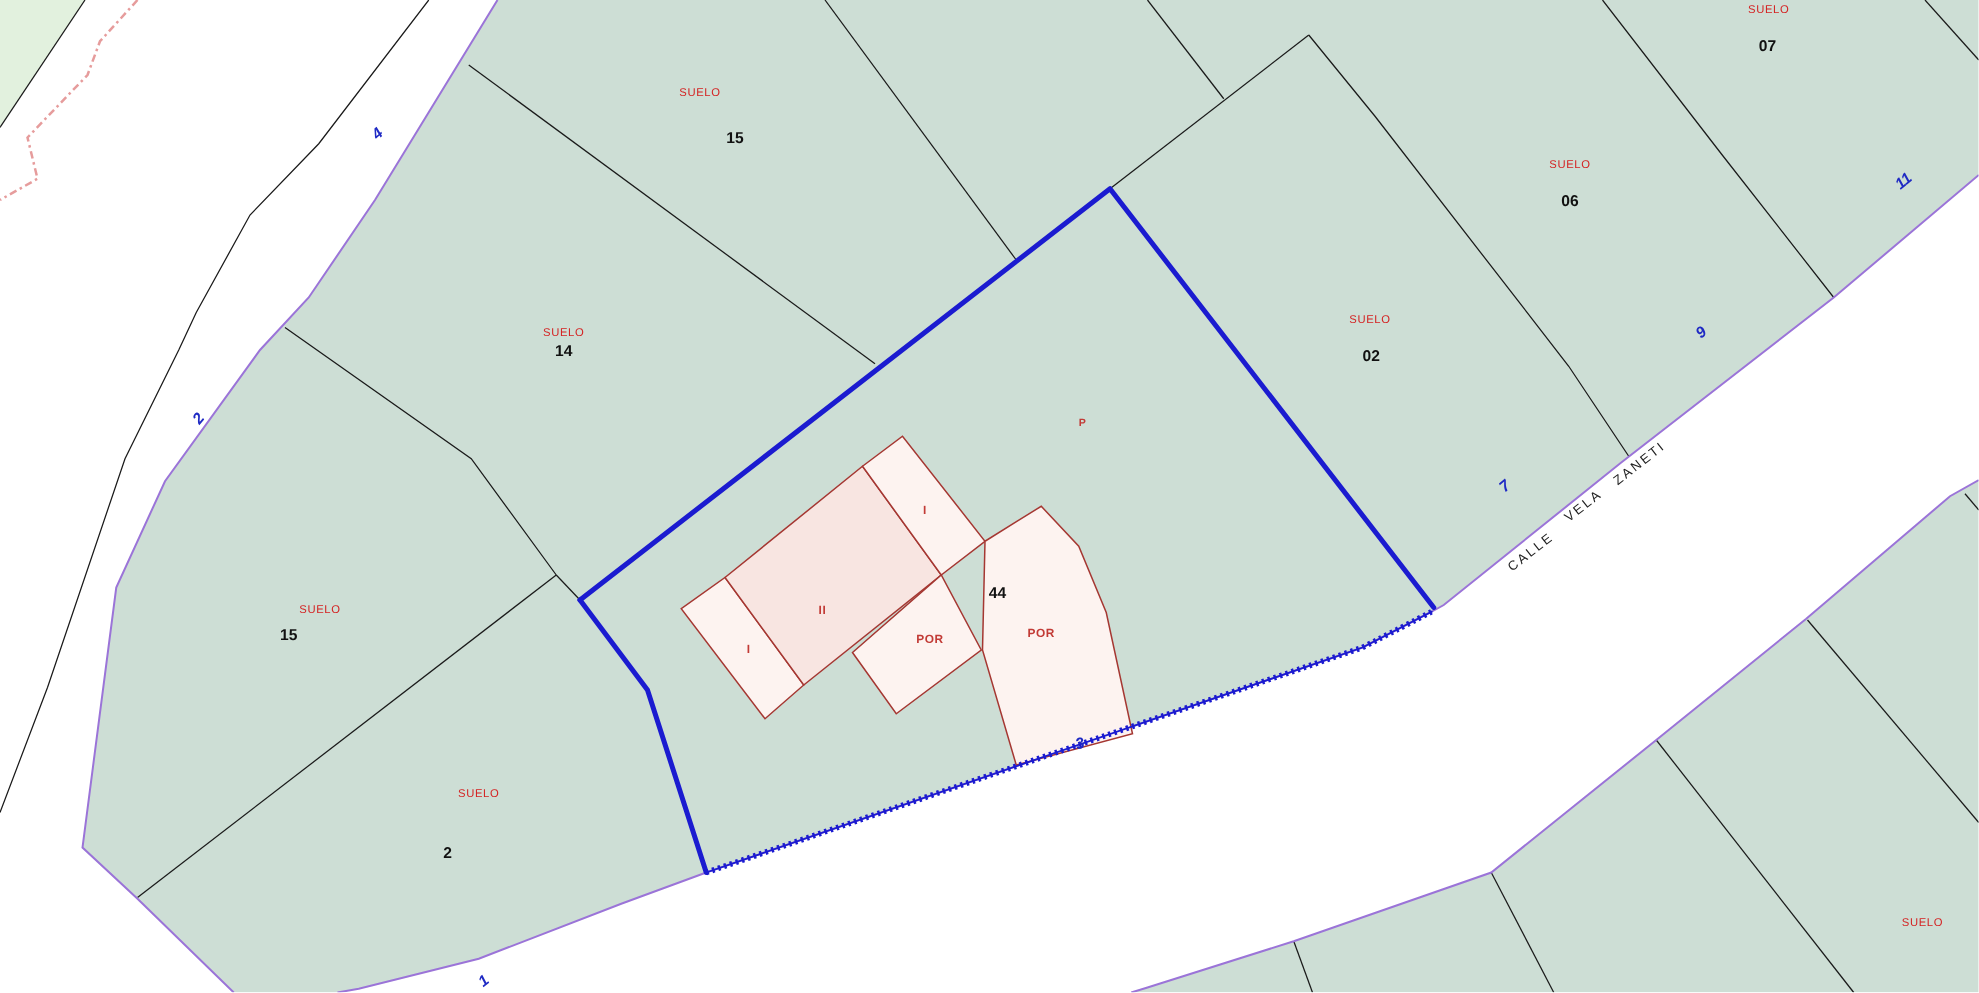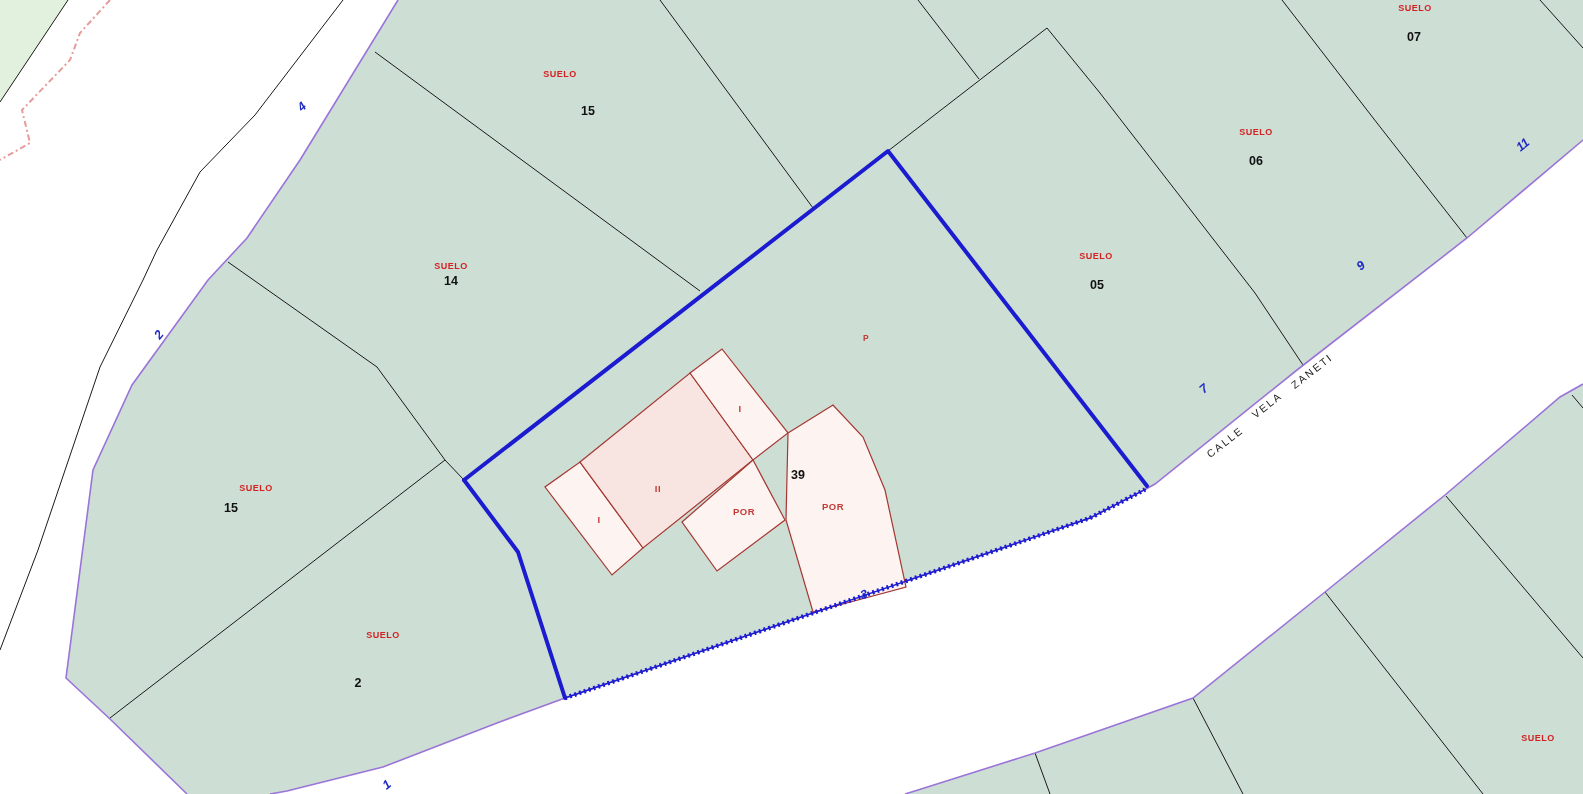--- a/index.html
+++ b/index.html
@@ -11,21 +11,21 @@
     font-family:"Liberation Sans", sans-serif;
   }
   #geom{position:absolute;left:0;top:0;}
   .lbl{
     position:absolute;
     transform:translate(-50%,-50%) rotate(var(--r,0deg));
     white-space:nowrap;
     line-height:1;
     user-select:none;
   }
-  .suelo{color:#d42222;font-size:9px;font-weight:bold;letter-spacing:.5px;}
+  .suelo{color:#d42222;font-size:9px;font-weight:normal;letter-spacing:.5px;}
   .pnum{color:#111;font-size:12.5px;font-weight:bold;}
   .snum{color:#1f2ac4;font-size:12.5px;font-weight:bold;font-style:italic;}
   .bl{color:#c23b36;font-size:9.5px;font-weight:bold;letter-spacing:.5px;}
   .sname{color:#222;font-size:10.5px;letter-spacing:2px;}
 </style>
 </head>
 <body>
 
 <div id="map">
 
@@ -91,37 +91,37 @@
   <div class="lbl suelo" style="left:451px;top:266px">SUELO</div>
   <div class="lbl pnum" style="left:451px;top:281px">14</div>
 
   <div class="lbl suelo" style="left:256px;top:488px">SUELO</div>
   <div class="lbl pnum" style="left:231px;top:508px">15</div>
 
   <div class="lbl suelo" style="left:383px;top:635px">SUELO</div>
   <div class="lbl pnum" style="left:358px;top:683px">2</div>
 
   <div class="lbl suelo" style="left:1096px;top:256px">SUELO</div>
-  <div class="lbl pnum" style="left:1097px;top:285px">05</div>
+  <div class="lbl pnum" style="left:1097px;top:285px">02</div>
 
   <div class="lbl suelo" style="left:1256px;top:132px">SUELO</div>
   <div class="lbl pnum" style="left:1256px;top:161px">06</div>
 
   <div class="lbl suelo" style="left:1415px;top:8px">SUELO</div>
   <div class="lbl pnum" style="left:1414px;top:37px">07</div>
 
   <div class="lbl suelo" style="left:1538px;top:738px">SUELO</div>
 
   <div class="lbl bl" style="left:599px;top:520px">I</div>
   <div class="lbl bl" style="left:658px;top:489px">II</div>
   <div class="lbl bl" style="left:740px;top:409px">I</div>
   <div class="lbl bl" style="left:744px;top:512px">POR</div>
   <div class="lbl bl" style="left:833px;top:507px">POR</div>
   <div class="lbl bl" style="left:866px;top:338px;font-size:8.5px">P</div>
-  <div class="lbl pnum" style="left:798px;top:475px">39</div>
+  <div class="lbl pnum" style="left:798px;top:475px">44</div>
 
   <div class="lbl snum" style="left:302px;top:107px;--r:-42deg">4</div>
   <div class="lbl snum" style="left:159px;top:335px;--r:-50deg">2</div>
   <div class="lbl snum" style="left:387px;top:785px;--r:-38deg">1</div>
   <div class="lbl snum" style="left:864px;top:595px;--r:-15deg">3</div>
   <div class="lbl snum" style="left:1204px;top:389px;--r:-40deg">7</div>
   <div class="lbl snum" style="left:1361px;top:266px;--r:-40deg">9</div>
   <div class="lbl snum" style="left:1523px;top:145px;--r:-40deg">11</div>
 
   <div class="lbl sname" style="left:1225px;top:442px;--r:-38deg">CALLE</div>

